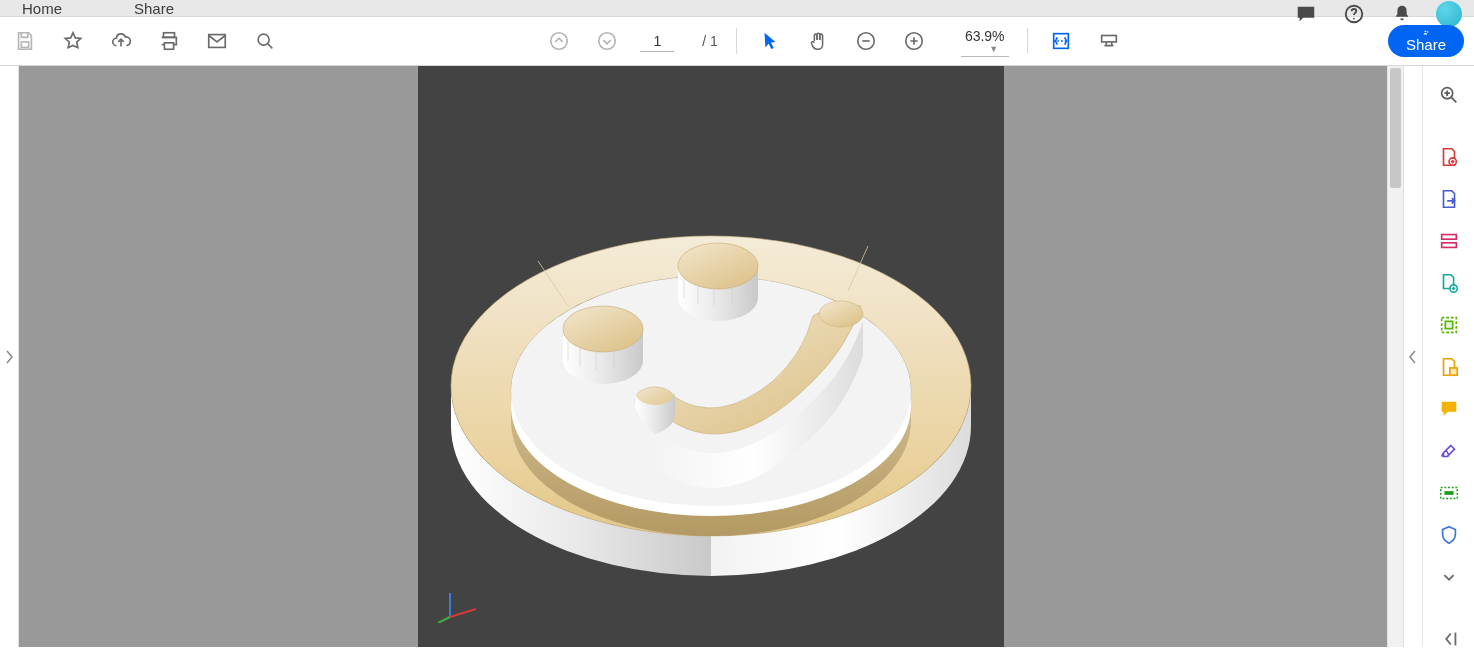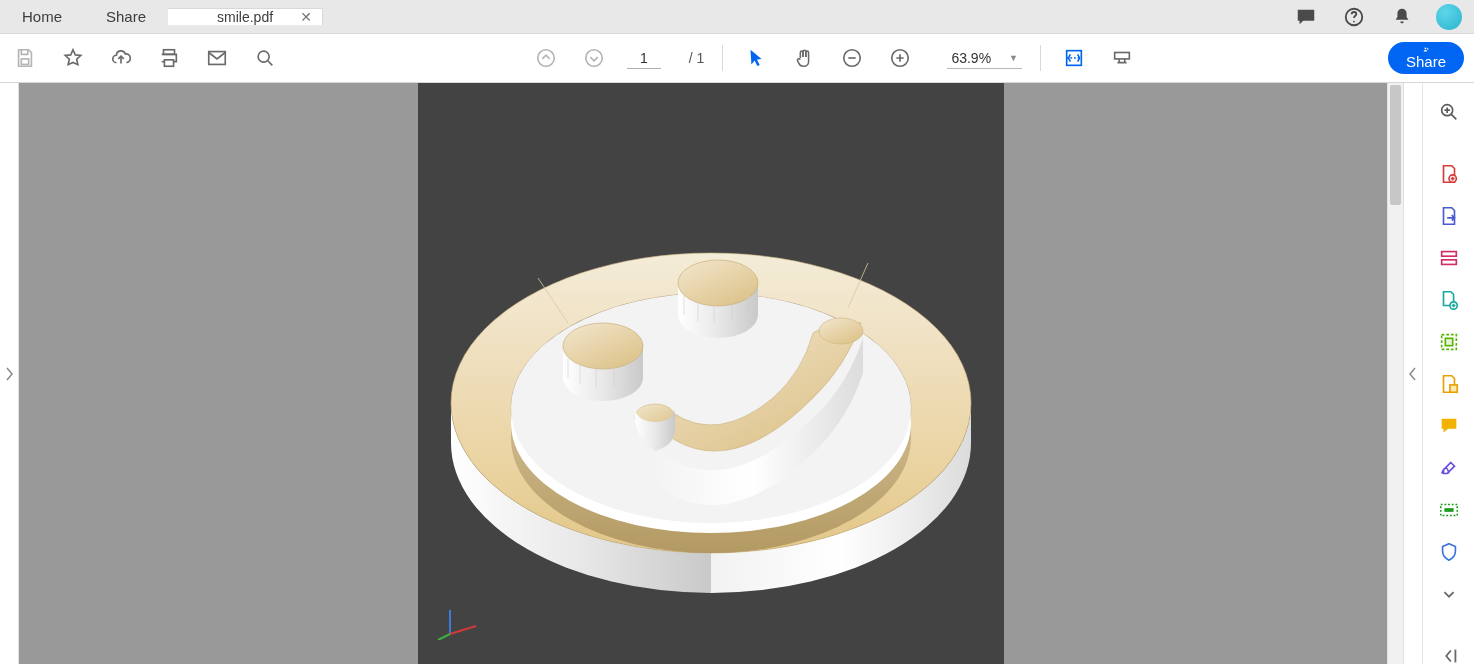--- a/index.html
+++ b/index.html
@@ -1,24 +1,25 @@
 <!DOCTYPE html>
 <html><head>
 <meta charset="utf-8">
 <style>
   * { box-sizing: border-box; margin: 0; padding: 0; font-family: "Segoe UI", Arial, sans-serif; }
   html, body { width: 1474px; height: 664px; overflow: hidden; background:#fff; }
 
   
   .tabstrip {
-    height: 34px;
+    height: 17px;
     background: #e8e8e8;
     display: flex;
-    align-items: center;
+    align-items: flex-start;
     border-bottom: 1px solid #d8d8d8;
+    gap: 28px;
   }
   .menu-btn {
     display:flex; align-items:center; justify-content:center;
     padding: 0 22px;
     font-size: 15px; color:#3d3d3d;
     cursor:pointer;
   }
   .doc-tab {
     display:flex; align-items:center;
     background:#ffffff;
@@ -63,21 +64,21 @@
   .page-input {
     width:34px; text-align:center; font-size:14px; color:#333;
     border:none; border-bottom:1px solid #b0b0b0; padding:2px 0;
   }
   .page-total { font-size:14px; color:#555; margin-left:6px; white-space:pre; }
   .zoom-field {
     display:flex; align-items:center;
     border-bottom:1px solid #b8b8b8;
     padding:2px 4px;
     font-size:14px; color:#333;
-    margin-left:14px; cursor:pointer;
+    margin-left:14px; cursor:pointer;flex-direction:column;
   }
   .zoom-field .caret { margin-left:18px; font-size:9px; color:#888; }
   .toolbar-spacer { flex:1; }
   .share-btn {
     display:flex; align-items:center; gap:0;
     background:#0065f2;
     color:#fff;
     height:32px; padding:4px 18px;
     border-radius:16px; font-size:15px; cursor:pointer;flex-direction:column;
   }
@@ -137,24 +138,20 @@
 
   
   .smile-svg { position:absolute; left:0; right:0; top:0; bottom:0; }
 </style>
 </head>
 <body>
 
 <div class="tabstrip">
   <div class="menu-btn">Home</div>
   <div class="menu-btn">Share</div>
-  <div class="doc-tab">
-    <span>smile.pdf</span>
-    <span class="close">✕</span>
-  </div>
   <div class="tabstrip-spacer"></div>
   <div class="tabstrip-right">
     <div class="icon-btn">
       <svg viewBox="0 0 24 24" fill="#4a4a4a">
           <path d="M3 4h18v12H9l-4 4V16H3z"></path>
         </svg>
     </div>
     <div class="icon-btn">
       <svg viewBox="0 0 24 24" fill="none" stroke="#4a4a4a" stroke-width="2">
         <circle cx="12" cy="12" r="9"></circle>

